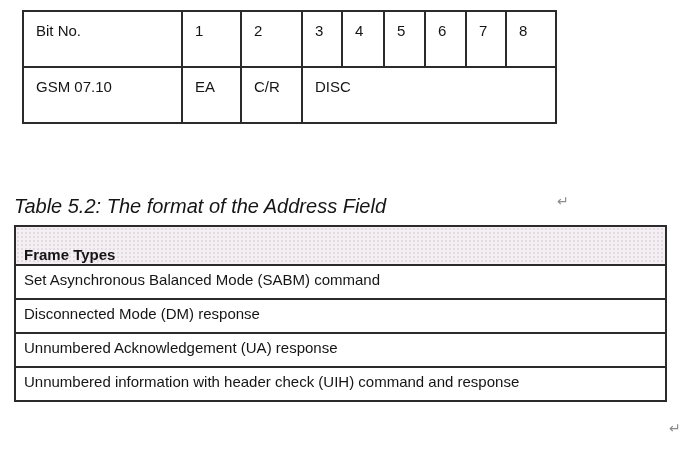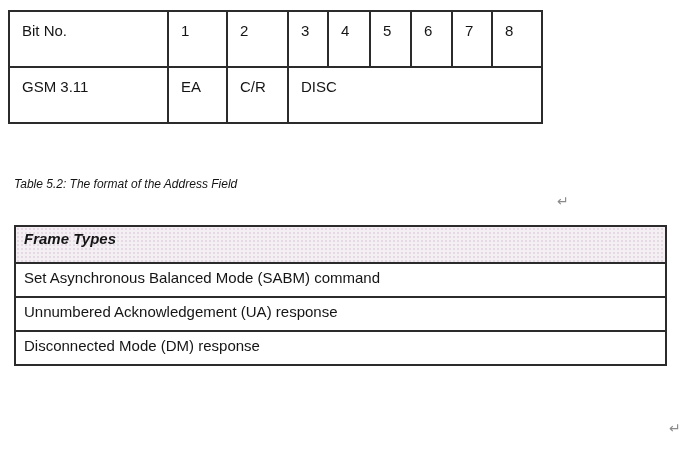--- a/index.html
+++ b/index.html
@@ -14,42 +14,42 @@
     font-family: "Liberation Sans", sans-serif;
     color: #151515;
     overflow: hidden;
   }
 
   
   table { border-collapse: collapse; table-layout: fixed; }
 
   .address-table {
     position: absolute;
-    left: 8px;
+    left: 22px;
     top: 10px;
     width: 533px;
   }
   .address-table td {
     border: 2px solid #2b2b2b;
     vertical-align: top;
     padding: 10px 2px 0 12px;
     height: 56px;
     font-size: 15px;
     line-height: 18px;
     white-space: nowrap;
     overflow: hidden;
     box-sizing: border-box;
   }
 
   
   .table-caption {
     position: absolute;
     left: 14px;
-    top: 174px;
-    font-size: 12px;
+    top: 196px;
+    font-size: 20px;
     font-style: italic;
     line-height: 20px;
     white-space: nowrap;
   }
 
   
   .return-mark {
     position: absolute;
     color: #8b8b8b;
     font-size: 14px;
@@ -71,27 +71,26 @@
     vertical-align: top;
     text-align: left;
     font-size: 15px;
     line-height: 18px;
     white-space: nowrap;
     overflow: hidden;
     box-sizing: border-box;
   }
   .frame-table th {
     height: 37px;
-    padding: 3px 2px 0 8px;
+    padding: 19px 2px 0 8px;
     font-weight: bold;
     background-color: #f3eff3;
     
     background-image: radial-gradient(#e5d9e4 0.8px, transparent 0.9px);
     background-size: 4px 4px;
-    font-style: italic;
   }
   .frame-table td {
     height: 34px;
     padding: 5px 2px 0 8px;
     font-weight: normal;
     background: #ffffff;
   }
 </style>
 </head>
 <body>
@@ -114,21 +113,21 @@
     <td>1</td>
     <td>2</td>
     <td>3</td>
     <td>4</td>
     <td>5</td>
     <td>6</td>
     <td>7</td>
     <td>8</td>
   </tr>
   <tr>
-    <td>GSM 3.11</td>
+    <td>GSM 07.10</td>
     <td>EA</td>
     <td>C/R</td>
     <td colspan="6">DISC</td>
   </tr>
 </tbody>
   </table>
 
 <div class="table-caption">Table 5.2: The format of the Address Field</div>
 
 <span class="return-mark m1">↵</span>
@@ -136,19 +135,22 @@
 
 <table class="frame-table">
   <tbody>
       <tr>
     <th>Frame Types</th>
   </tr>
   <tr>
     <td>Set Asynchronous Balanced Mode (SABM) command</td>
   </tr>
   <tr>
+    <td>Disconnected Mode (DM) response</td>
+  </tr>
+  <tr>
     <td>Unnumbered Acknowledgement (UA) response</td>
   </tr>
   <tr>
-    <td>Disconnected Mode (DM) response</td>
+    <td>Unnumbered information with header check (UIH) command and response</td>
   </tr>
 </tbody>
   </table>
 
 </body></html>

